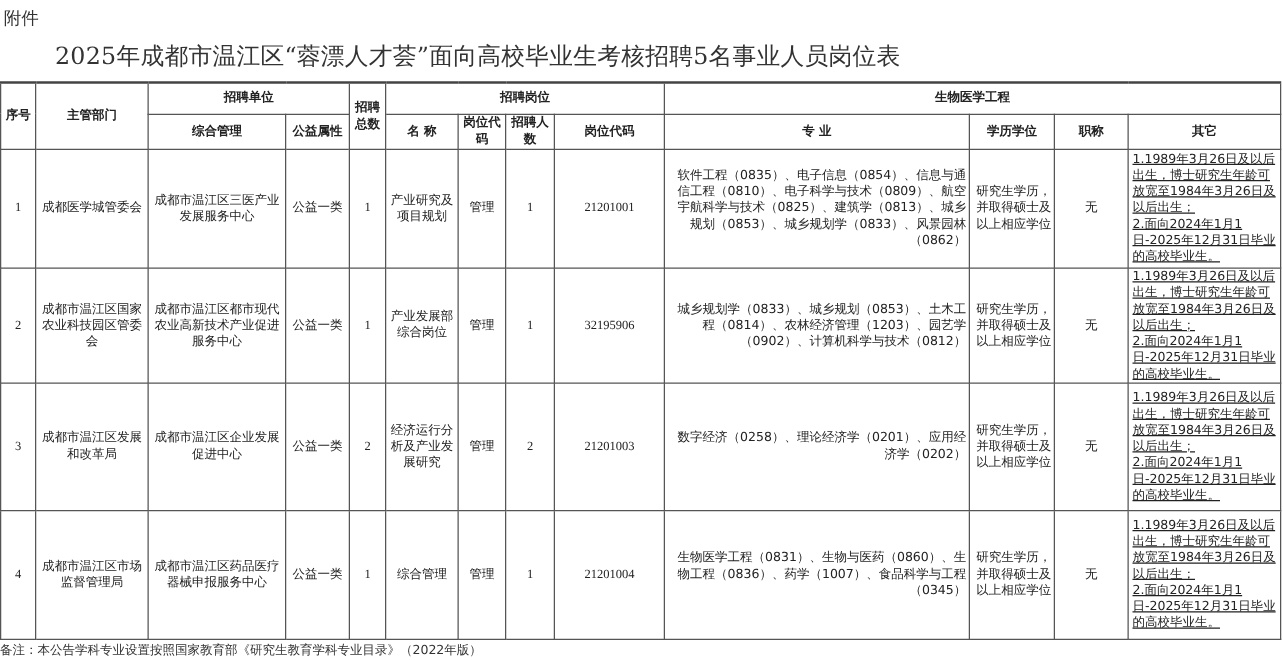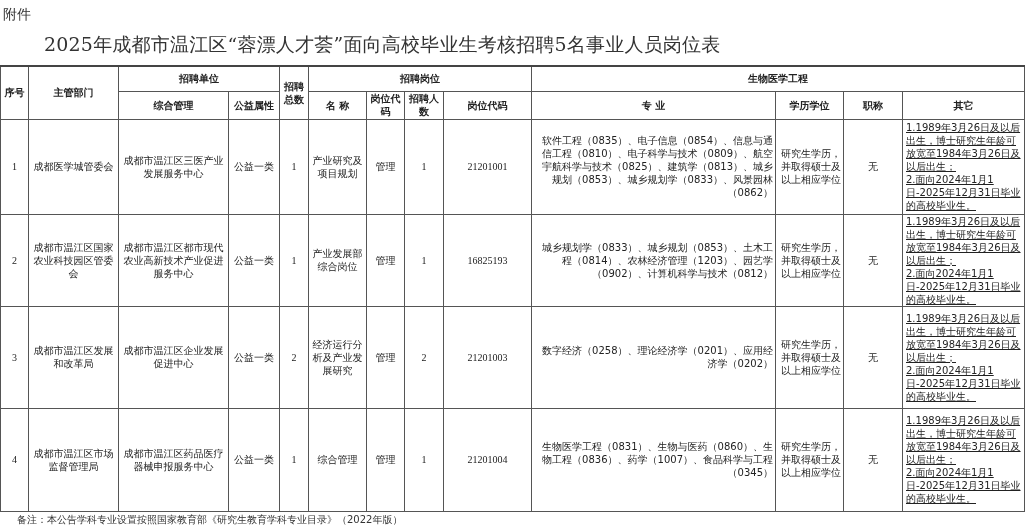--- a/index.html
+++ b/index.html
@@ -9,21 +9,21 @@
   .title { position:absolute; left:0; top:32px; width:990px; 
            font-family:"DejaVu Serif", serif; font-size:19px; color:#333; letter-spacing:0.2px;padding-left:44px; }
   table.grid { position:absolute; left:0; top:65px; border-collapse:collapse; table-layout:fixed; width:1024px; }
   table.grid td, table.grid th { border:1px solid #555; padding:0 2px; vertical-align:middle; font-size:10px; line-height:13px; }
   table.grid th { font-weight:bold; text-align:center; color:#222; }
   .c { text-align:center; }
   .l { text-align:right; }
   .serif { font-family:"Liberation Serif", serif; }
   .other { font-size:9.5px; line-height:13.5px; text-align:left; padding-left:3px !important; }
   .other p { margin:0;text-decoration:underline; }
-  .note { position:absolute; left:17px; top:513px; font-size:10px; color:#333; }
+  .note { position:absolute; left:0; top:513px; font-size:10px; color:#333; }
   .thick-top { border-top:2px solid #444 !important; }
 </style>
 </head>
 <body>
 
 <div class="attach">附件</div>
 <div class="title">2025年成都市温江区“蓉漂人才荟”面向高校毕业生考核招聘5名事业人员岗位表</div>
 
 <table class="grid">
   <colgroup>
@@ -84,21 +84,21 @@
     </tr>
     <tr style="height:85px">
       <td class="c serif">2</td>
       <td class="c">成都市温江区国家农业科技园区管委会</td>
       <td class="c">成都市温江区都市现代农业高新技术产业促进服务中心</td>
       <td class="c">公益一类</td>
       <td class="c serif">1</td>
       <td class="c">产业发展部综合岗位</td>
       <td class="c">管理</td>
       <td class="c serif">1</td>
-      <td class="c serif">16825193</td>
+      <td class="c serif">32195906</td>
       <td class="l">城乡规划学（0833）、城乡规划（0853）、土木工程（0814）、农林经济管理（1203）、园艺学（0902）、计算机科学与技术（0812）</td>
       <td class="l">研究生学历，并取得硕士及以上相应学位</td>
       <td class="c">无</td>
       <td class="other">
         <p>1.1989年3月26日及以后出生，博士研究生年龄可放宽至1984年3月26日及以后出生；</p>
         <p>2.面向2024年1月1日-2025年12月31日毕业的高校毕业生。</p>
       </td>
     </tr>
     <tr style="height:102px">
       <td class="c serif">3</td>

